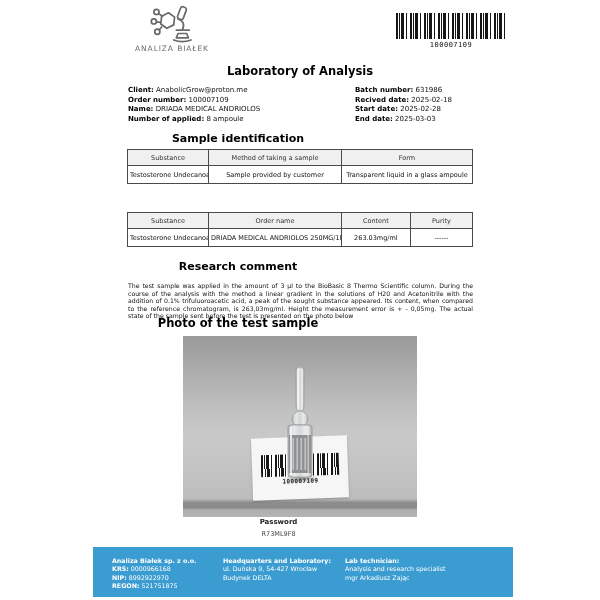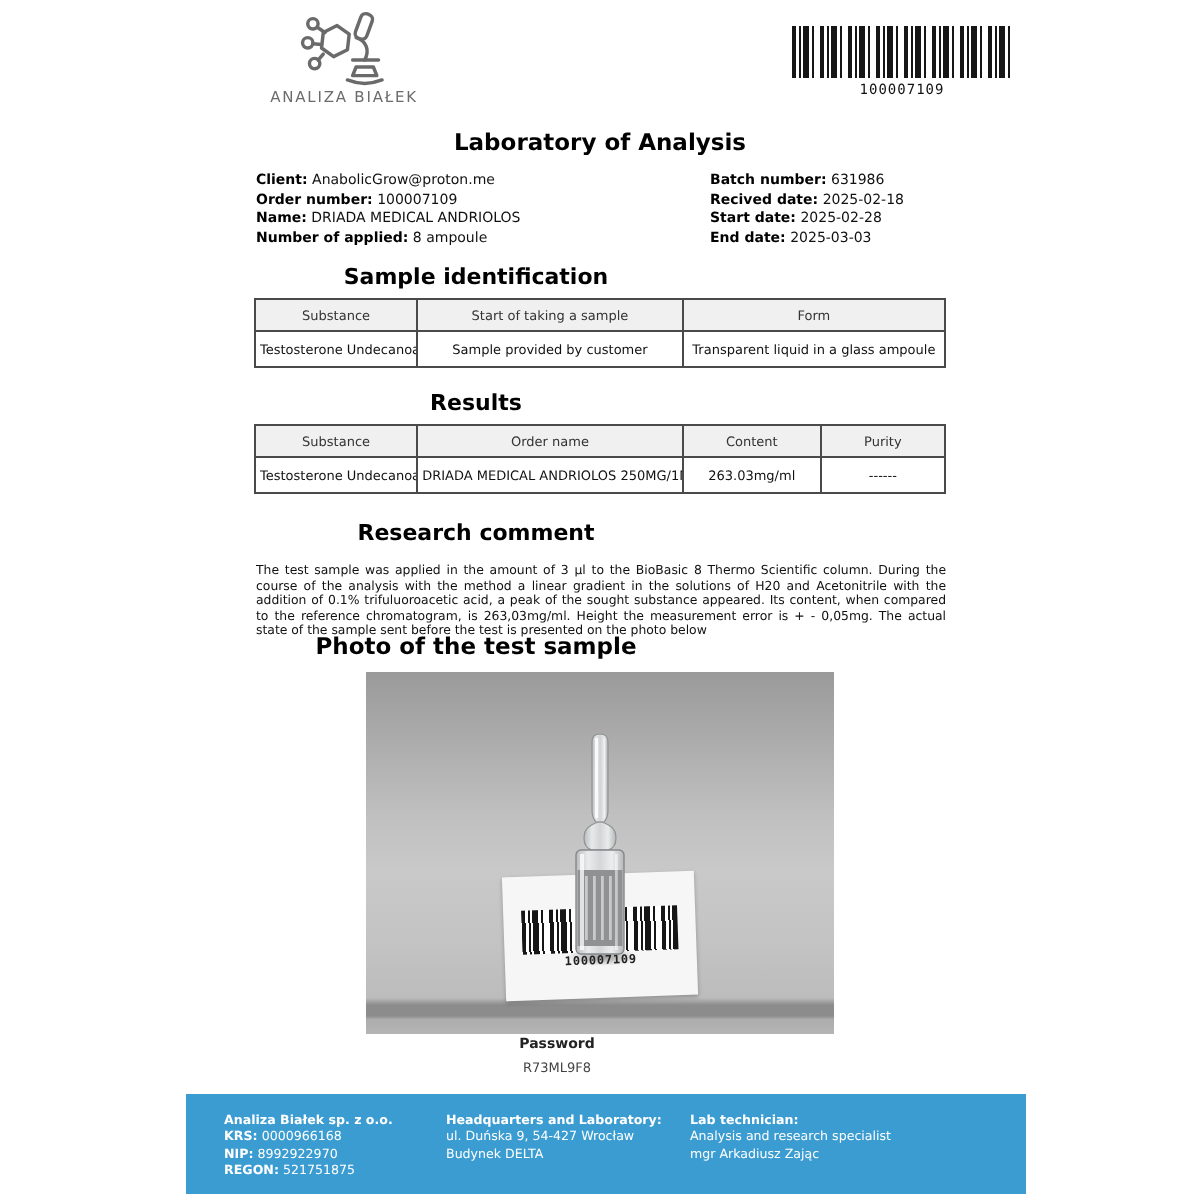--- a/index.html
+++ b/index.html
@@ -123,34 +123,33 @@
   <div class="section-title" id="title-sample">Sample identification</div>
   <table class="tbl" id="tbl-sample">
     <colgroup>
         <col style="width:23.5%">
         <col style="width:38.5%">
         <col style="width:38%">
       </colgroup>
     <thead>
       <tr>
         <th>Substance</th>
-        <th>Start of taking a sample</th>
+        <th>Method of taking a sample</th>
         <th>Form</th>
       </tr>
     </thead>
     <tbody>
       <tr>
         <td>Testosterone Undecanoate</td>
         <td>Sample provided by customer</td>
         <td>Transparent liquid in a glass ampoule</td>
       </tr>
     </tbody>
   </table>
 
-  <div class="section-title" id="title-results">Results</div>
   <table class="tbl" id="tbl-results">
     <colgroup>
         <col style="width:23.5%">
         <col style="width:38.5%">
         <col style="width:20%">
         <col style="width:18%">
       </colgroup>
     <thead>
       <tr>
         <th>Substance</th>

